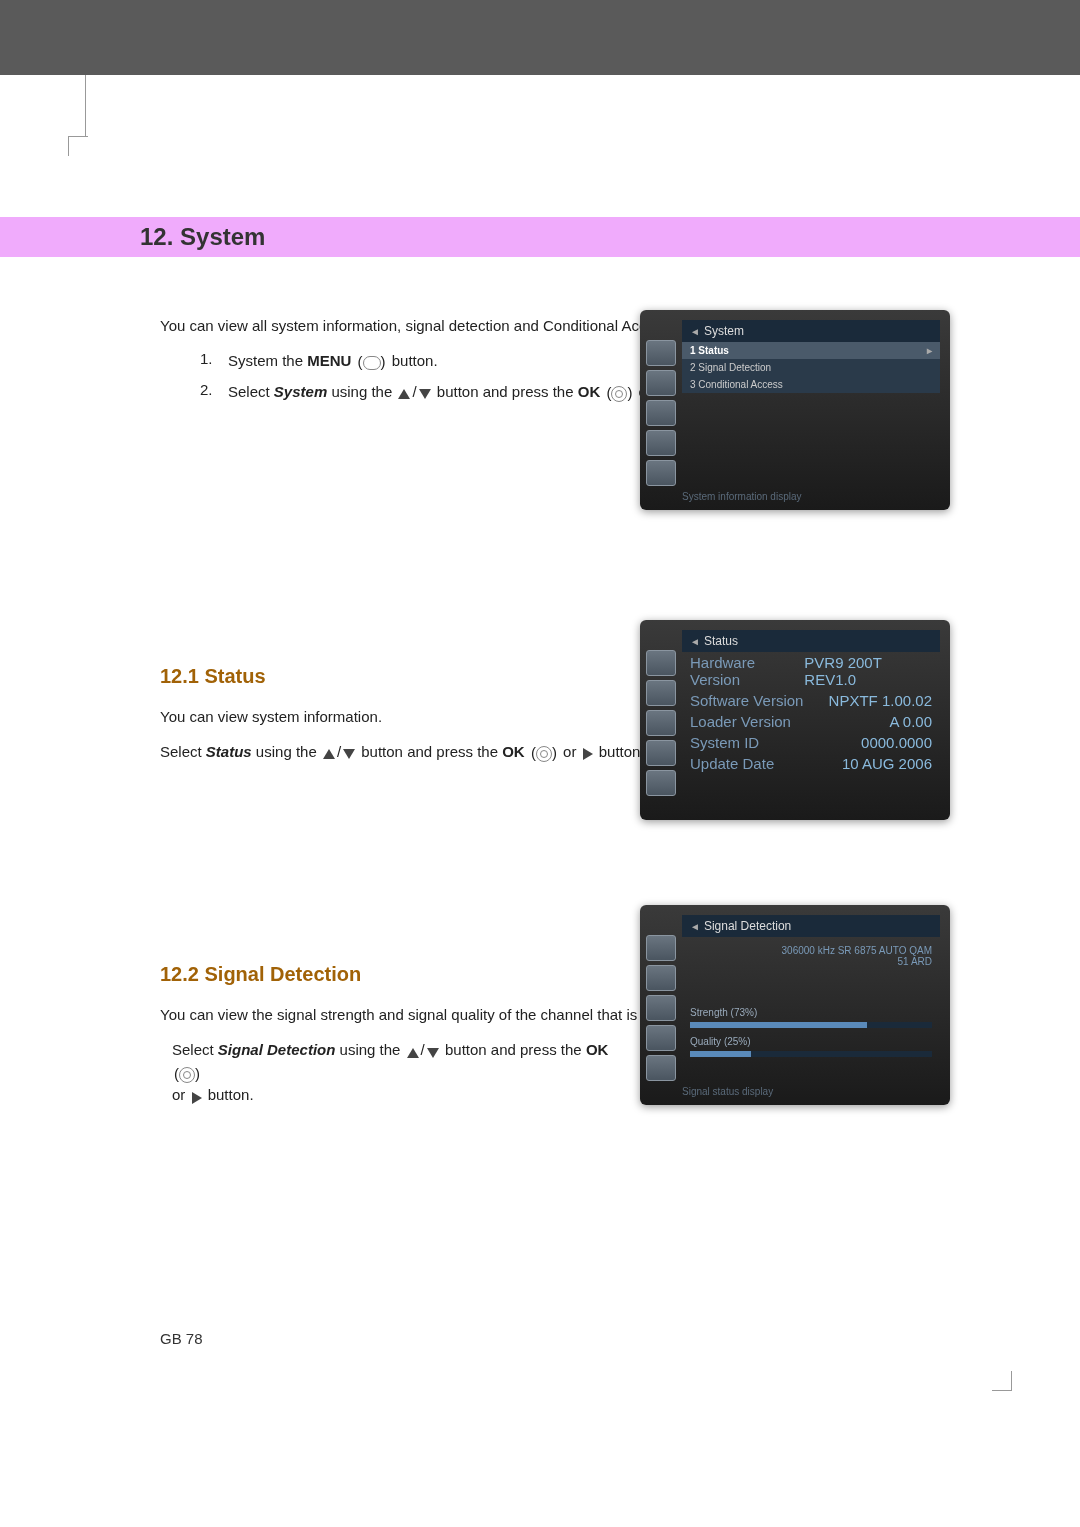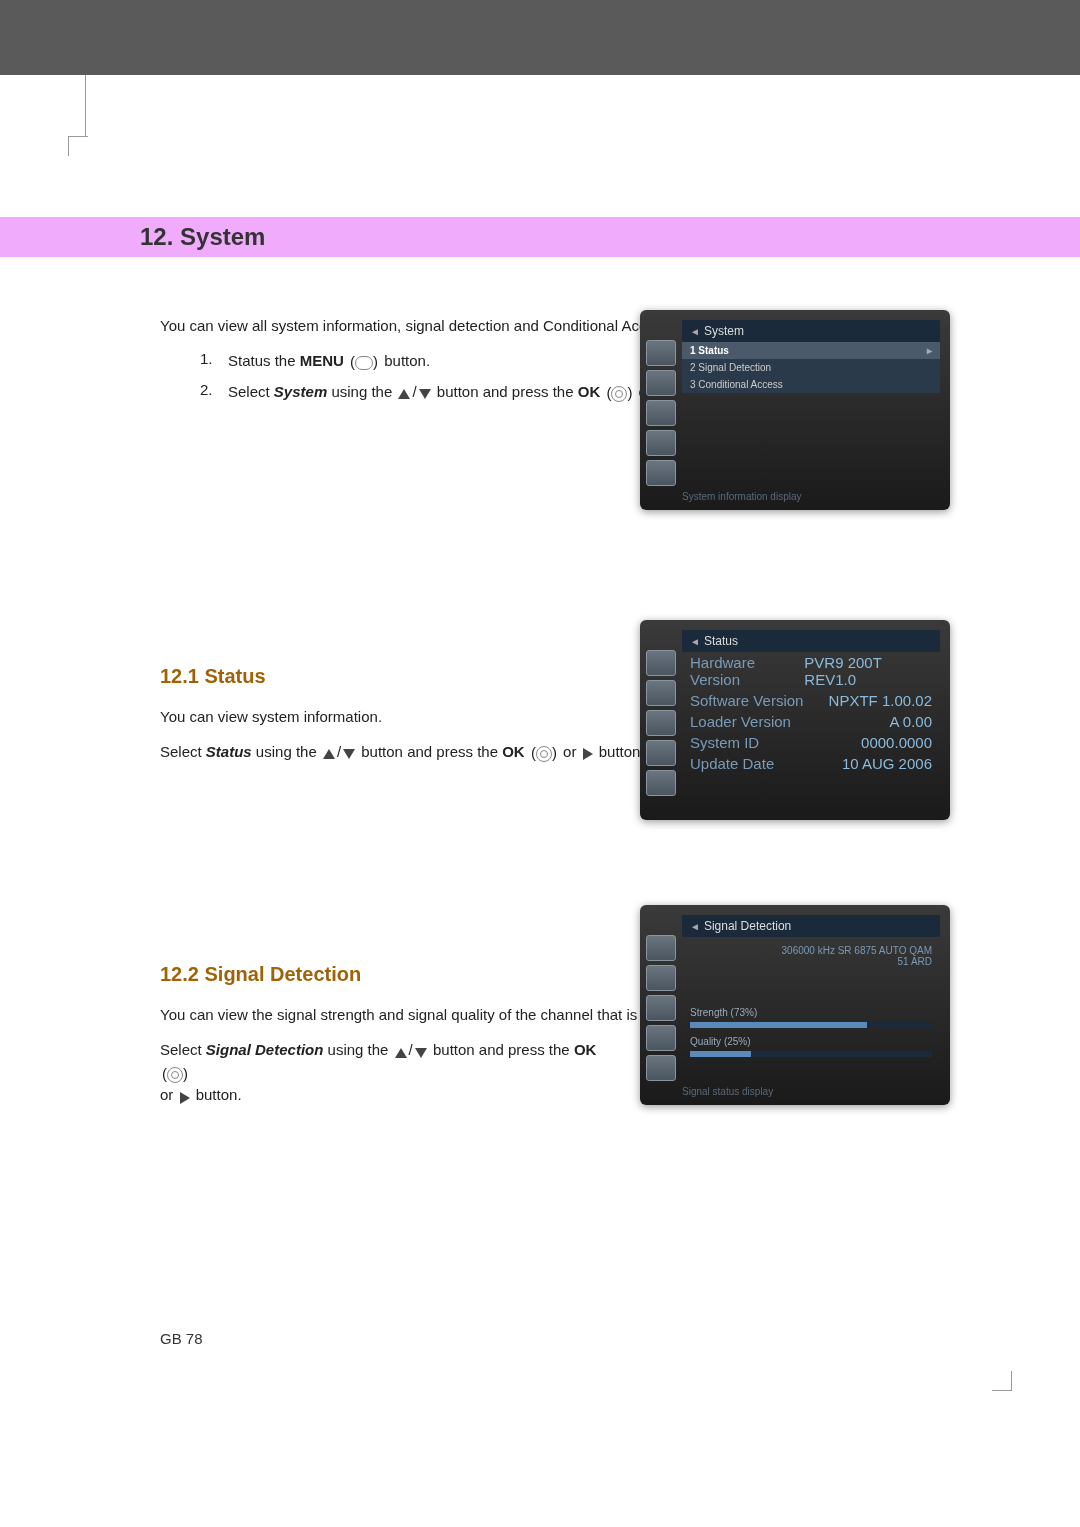--- a/index.html
+++ b/index.html
@@ -275,21 +275,21 @@
 </div>
 
 <div class="content">
 
   <div class="intro">You can view all system information, signal detection and Conditional Access.</div>
 
   <div class="steps">
     <div class="step">
       <span class="step-num">1.</span>
       <span class="step-text">
-        <span>Status the </span><strong>MENU</strong>
+        <span>System the </span><strong>MENU</strong>
         <span class="icon-inline">(<span class="icon-circle"></span>)</span><span> button.</span>
       </span>
     </div>
     <div class="step">
       <span class="step-num">2.</span>
       <span class="step-text">
         <span>Select </span><strong><em>System</em></strong><span> using the </span><span class="icon-inline"><span class="icon-triangle-up"></span></span>/<span class="icon-inline"><span class="icon-triangle-down"></span></span><span> button and press the </span><strong>OK</strong>
         <span class="icon-inline">(<span class="icon-ok-circle"></span>)</span><span> or </span><span class="icon-inline"><span class="icon-triangle-right"></span></span><span> button.</span>
       </span>
     </div>
@@ -297,21 +297,21 @@
 
   <div class="section-heading" style="margin-top:260px;">12.1 Status</div>
   <div class="section-text">You can view system information.</div>
   <div class="section-text">
     <span>Select </span><strong><em>Status</em></strong><span> using the </span><span class="icon-inline"><span class="icon-triangle-up"></span></span>/<span class="icon-inline"><span class="icon-triangle-down"></span></span><span> button and press the </span><strong>OK</strong>
     <span class="icon-inline">(<span class="icon-ok-circle"></span>)</span><span> or </span><span class="icon-inline"><span class="icon-triangle-right"></span></span><span> button.</span>
   </div>
 
   <div class="section-heading" style="margin-top:200px;">12.2 Signal Detection</div>
   <div class="section-text">You can view the signal strength and signal quality of the channel that is currently on AV.</div>
-  <div class="section-text" style="max-width:440px;">
+  <div class="section-text" style="max-width:440px;margin-left:12px;">
     <span>Select </span><strong><em>Signal Detection</em></strong><span> using the </span><span class="icon-inline"><span class="icon-triangle-up"></span></span>/<span class="icon-inline"><span class="icon-triangle-down"></span></span><span> button and press the </span><strong>OK</strong>
     <span class="icon-inline">(<span class="icon-ok-circle"></span>)</span><br><span> or </span><span class="icon-inline"><span class="icon-triangle-right"></span></span><span> button.</span>
   </div>
 
 </div>
 
 <div class="screenshot-box screenshot-1">
   <div class="shot-sidebar">
     <div class="shot-sidebar-item"></div>
     <div class="shot-sidebar-item"></div>

